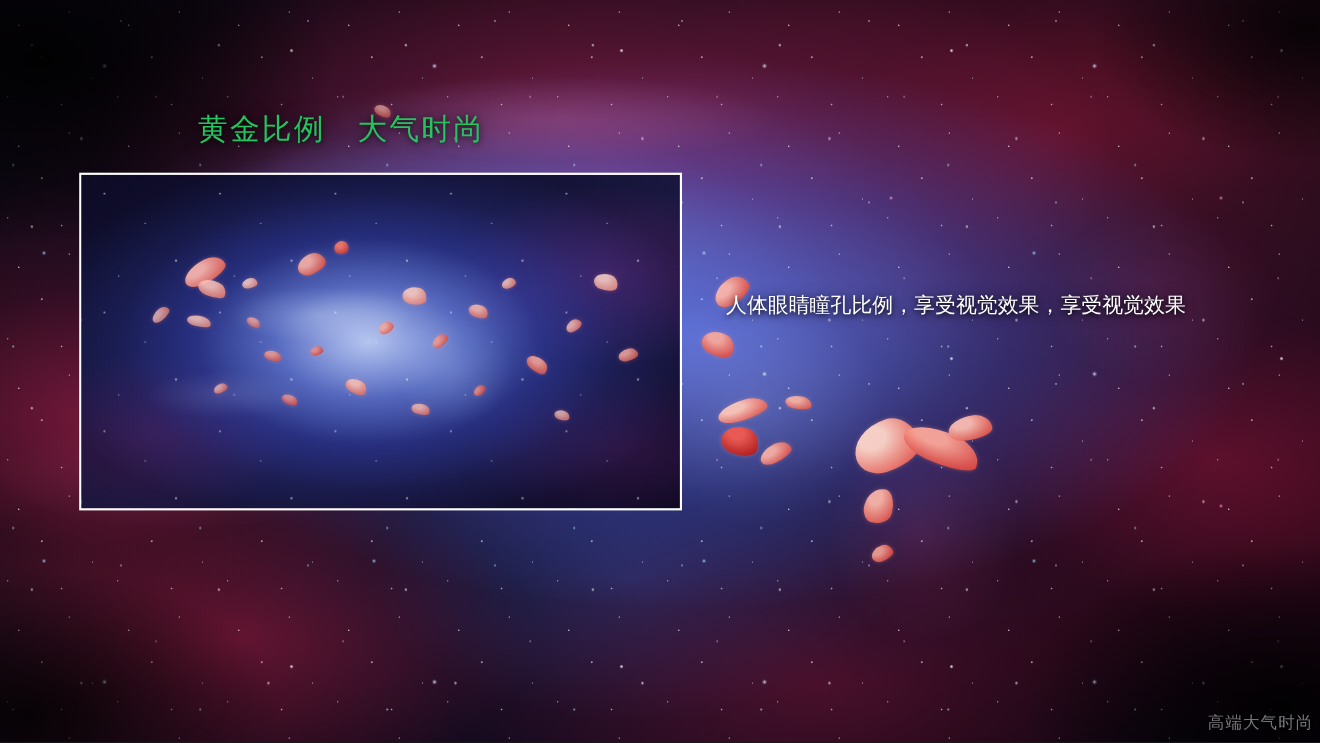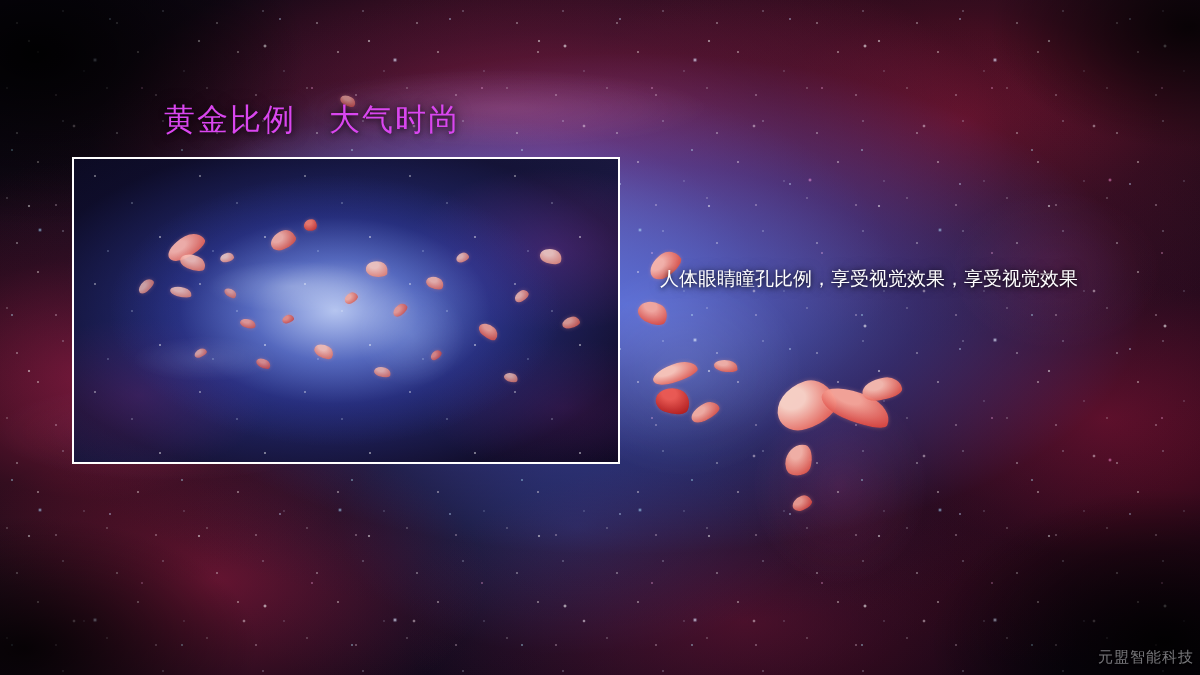--- a/index.html
+++ b/index.html
@@ -119,22 +119,22 @@
     background-image:
       radial-gradient(1.2px 1.2px at 21px 17px, rgba(255,255,255,0.95) 0%, rgba(255,255,255,0) 100%),
       radial-gradient(1px 1px at 58px 44px, rgba(220,235,255,0.85) 0%, rgba(255,255,255,0) 100%),
       radial-gradient(1.5px 1.5px at 86px 78px, rgba(255,255,255,0.88) 0%, rgba(255,255,255,0) 100%),
       radial-gradient(1px 1px at 34px 92px, rgba(200,225,255,0.8) 0%, rgba(255,255,255,0) 100%);
     background-size:105px 108px;
   }
 
   
   #title{
-    position:absolute; left:164px; top:99px;
-    font-size:31px; letter-spacing:2px; color:#d946ef;
+    position:absolute; left:180px; top:99px;
+    font-size:27px; letter-spacing:2px; color:#22c55e;
     text-shadow:0 1px 6px rgba(0,0,0,0.75), 0 0 16px rgba(0,0,0,0.5);
     white-space:pre;
   }
   #bodytext{
     position:absolute; left:660px; top:258px; width:510px;
   }
   .bodyline{
     font-size:19px; color:#ffffff; line-height:42px; white-space:pre;
     text-shadow:0 1px 5px rgba(0,0,0,0.8), 0 0 12px rgba(0,0,0,0.55);
   }
@@ -206,15 +206,15 @@
         </div>
     </div>
   </div>
 
   <div id="title">黄金比例　大气时尚</div>
 
   <div id="bodytext">
     <div class="bodyline">人体眼睛瞳孔比例，享受视觉效果，享受视觉效果</div>
   </div>
 
-  <div id="watermark">元盟智能科技</div>
+  <div id="watermark">高端大气时尚</div>
 
 </div>
 
 </body></html>

